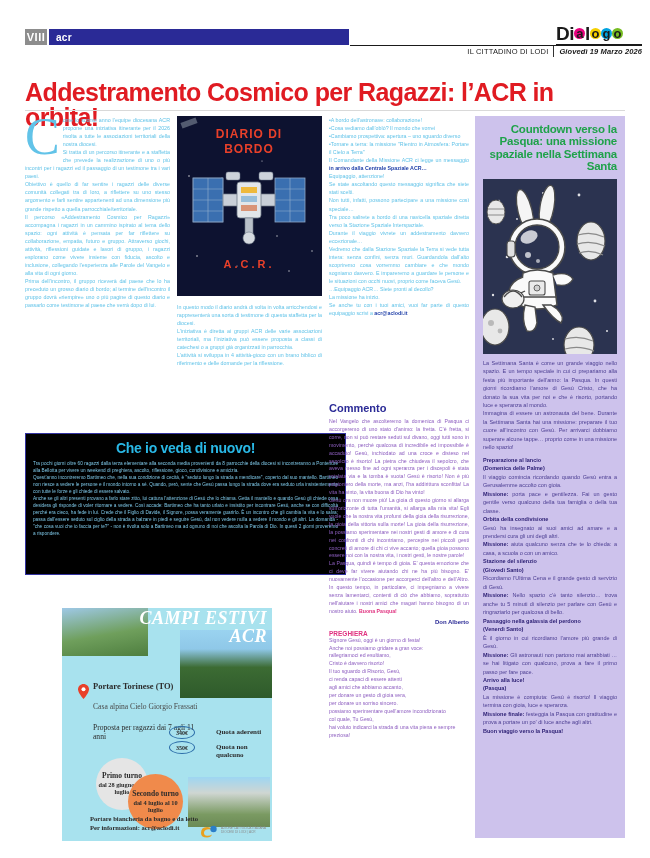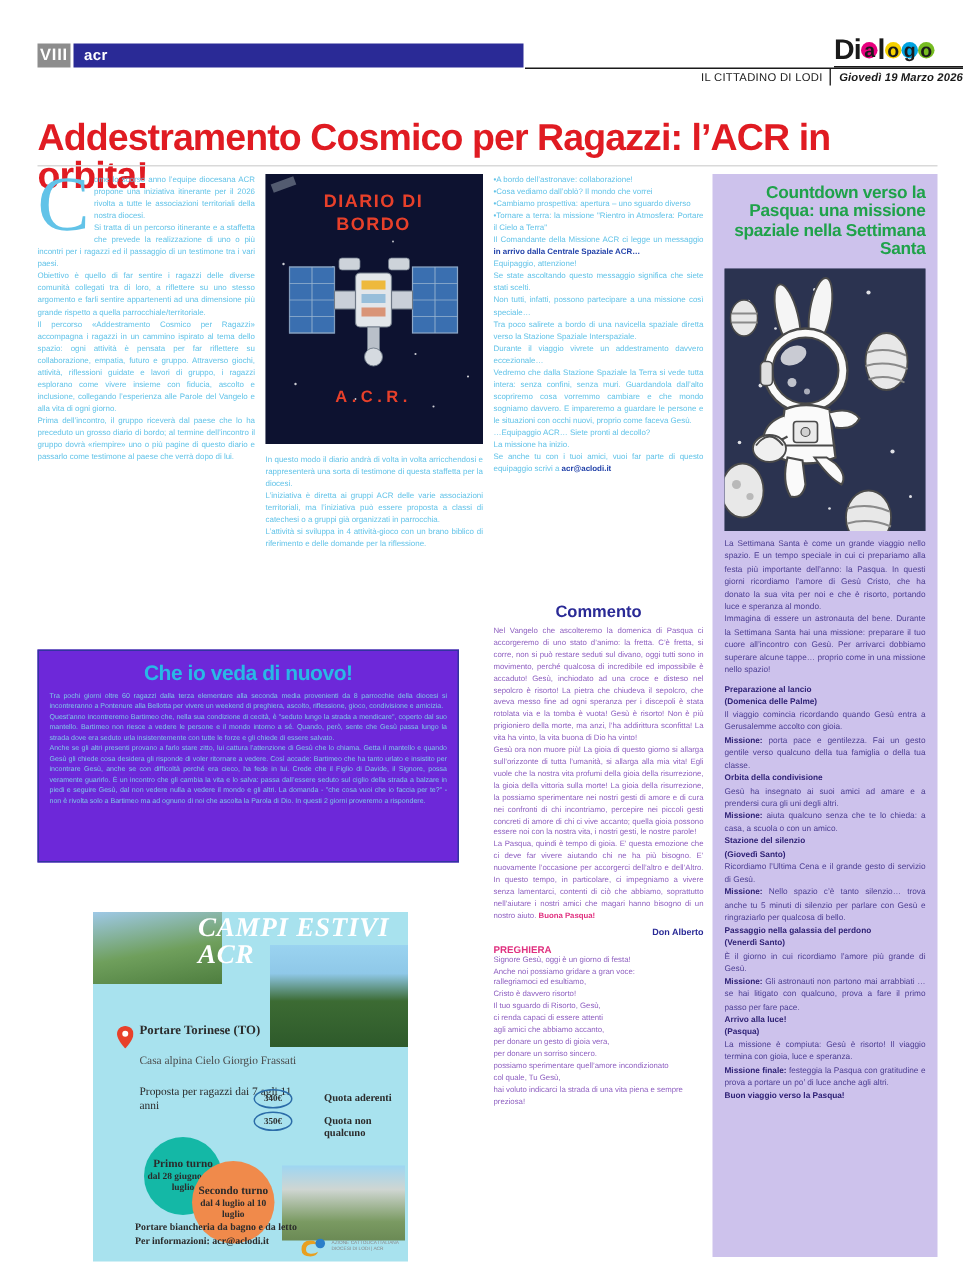--- a/index.html
+++ b/index.html
@@ -79,31 +79,31 @@
   .panel-title { color:#1fa24a; font-size:11.5px; font-weight:bold; line-height:1.08; letter-spacing:-0.2px;text-align:right; }
   .panel-img { width:134px; height:175px; margin:6px 0 5px 0; background:#2a3350;
      position:relative; overflow:hidden; }
   .panel-body { color:#4b3d91; font-size:5.5px; line-height:1.54; text-align:justify; }
   .panel-body p { margin:0; }
   .panel-body b { color:#2e2175; font-weight:bold; }
   .panel-h { color:#2e2175; font-weight:bold; }
 
   
   .vedabox {
-    position:absolute; left:25px; top:433px; width:281px; height:142px;
-    border:1px solid #3333a0; background:#6d28d9; padding:6px 7px 5px 7px;
+    position:absolute; left:25px; top:433px; width:321px; height:142px;
+    border:1px solid #3333a0; background:#000000; padding:6px 7px 5px 7px;
   }
   .veda-title { color:#29b8e6; font-size:14px; font-weight:bold; text-align:center;
       letter-spacing:-0.3px; margin-bottom:4px; }
   .veda-body { color:#7ec8e8; font-size:4.7px; line-height:1.5; text-align:justify; }
   .veda-body p { margin:0; }
 
   
   .commento { position:absolute; left:329px; top:402px; width:140px; }
-  .commento-title { color:#2a2a96; font-size:11px; font-weight:bold; text-align:center; margin-bottom:4px; }
+  .commento-title { color:#2a2a96; font-size:11px; font-weight:bold; margin-bottom:4px; }
   .commento-body { color:#8e5fc0; font-size:5.2px; line-height:1.52; text-align:justify; }
   .commento-body p { margin:0; }
   .buonapasqua { color:#e0307f; font-weight:bold; }
   .donalberto { color:#2a2a96; font-size:6px; font-weight:bold; text-align:right; margin-top:3px; }
   .preghiera-t { color:#e0307f; font-size:6.5px; font-weight:bold; margin-top:5px; }
   .preghiera-b { color:#8e5fc0; font-size:5.2px; line-height:1.52; text-align:left; }
 
   .dove { position:absolute; left:388px; top:519px; width:82px; height:62px; }
 
   
@@ -112,36 +112,36 @@
     background:#a8e2ee; overflow:hidden;
   }
   .poster-photo1 { position:absolute; left:-2px; top:0; width:88px; height:48px;
      background:linear-gradient(170deg,#9fc9e8 0%,#6f9f5c 55%,#4e7e3f 100%); }
   .poster-photo2 { position:absolute; right:0px; top:22px; width:92px; height:68px;
      background:linear-gradient(180deg,#9ad3f0 0%,#8fc8e8 28%,#3c6b33 55%,#2e5a2b 100%); }
   .poster-photo3 { position:absolute; right:2px; bottom:14px; width:82px; height:50px;
      background:linear-gradient(180deg,#9ed6f2 0%,#cfd6d2 32%,#7a9a62 75%,#6b8a55 100%); }
   .poster-title { position:absolute; left:70px; top:1px; width:135px;
      color:#fff; font-family:"Liberation Serif", serif; font-size:18px;
-     font-weight:bold; font-style:italic; line-height:1.02; text-align:left; letter-spacing:0.5px; }
+     font-weight:bold; font-style:italic; line-height:1.02; text-align:right; letter-spacing:0.5px; }
   .pin { position:absolute; left:16px; top:76px; width:11px; height:15px; }
   .poster-place { position:absolute; left:31px; top:74px; width:110px;
      color:#2b2b2b; font-family:"Liberation Serif", serif; font-size:8.5px;
      font-weight:bold; line-height:1.15; }
   .poster-house { position:absolute; left:31px; top:94px; width:115px;
      color:#4a4a4a; font-family:"Liberation Serif", serif; font-size:7.6px; line-height:1.2; }
   .poster-prop { position:absolute; left:31px; top:115px; width:115px;
      color:#2b2b2b; font-family:"Liberation Serif", serif; font-size:7.6px; line-height:1.25; }
   .qbadge { position:absolute; border:1px solid #2b6ca8; border-radius:50%;
      width:26px; height:13px; display:flex; align-items:center; justify-content:center;
      font-family:"Liberation Serif", serif; font-size:6px; font-weight:bold; color:#2b2b2b; }
   .qlabel { position:absolute; color:#2b2b2b; font-family:"Liberation Serif", serif;
      font-size:7px; font-weight:bold;padding-left:16px; }
   .turn1 { position:absolute; left:34px; top:150px; width:52px; height:52px;
-     border-radius:50%; background:#14b8a6; display:flex; align-items:center;
+     border-radius:50%; background:#e5e5e5; display:flex; align-items:center;
      justify-content:center; text-align:center; }
   .turn2 { position:absolute; left:66px; top:166px; width:55px; height:55px;
      border-radius:50%; background:#f08a4b; display:flex; align-items:center;
      justify-content:center; text-align:center; }
   .turn-txt { font-family:"Liberation Serif", serif; color:#2b2b2b; line-height:1.18; }
   .turn-txt .tt { font-size:7.5px; font-weight:bold; display:block; }
   .turn-txt .td { font-size:6.3px; font-weight:bold; display:block; }
   .poster-foot { position:absolute; left:28px; bottom:8px; width:110px;
      color:#2b2b2b; font-family:"Liberation Serif", serif; font-size:6.6px;
      font-weight:bold; line-height:1.35; }

